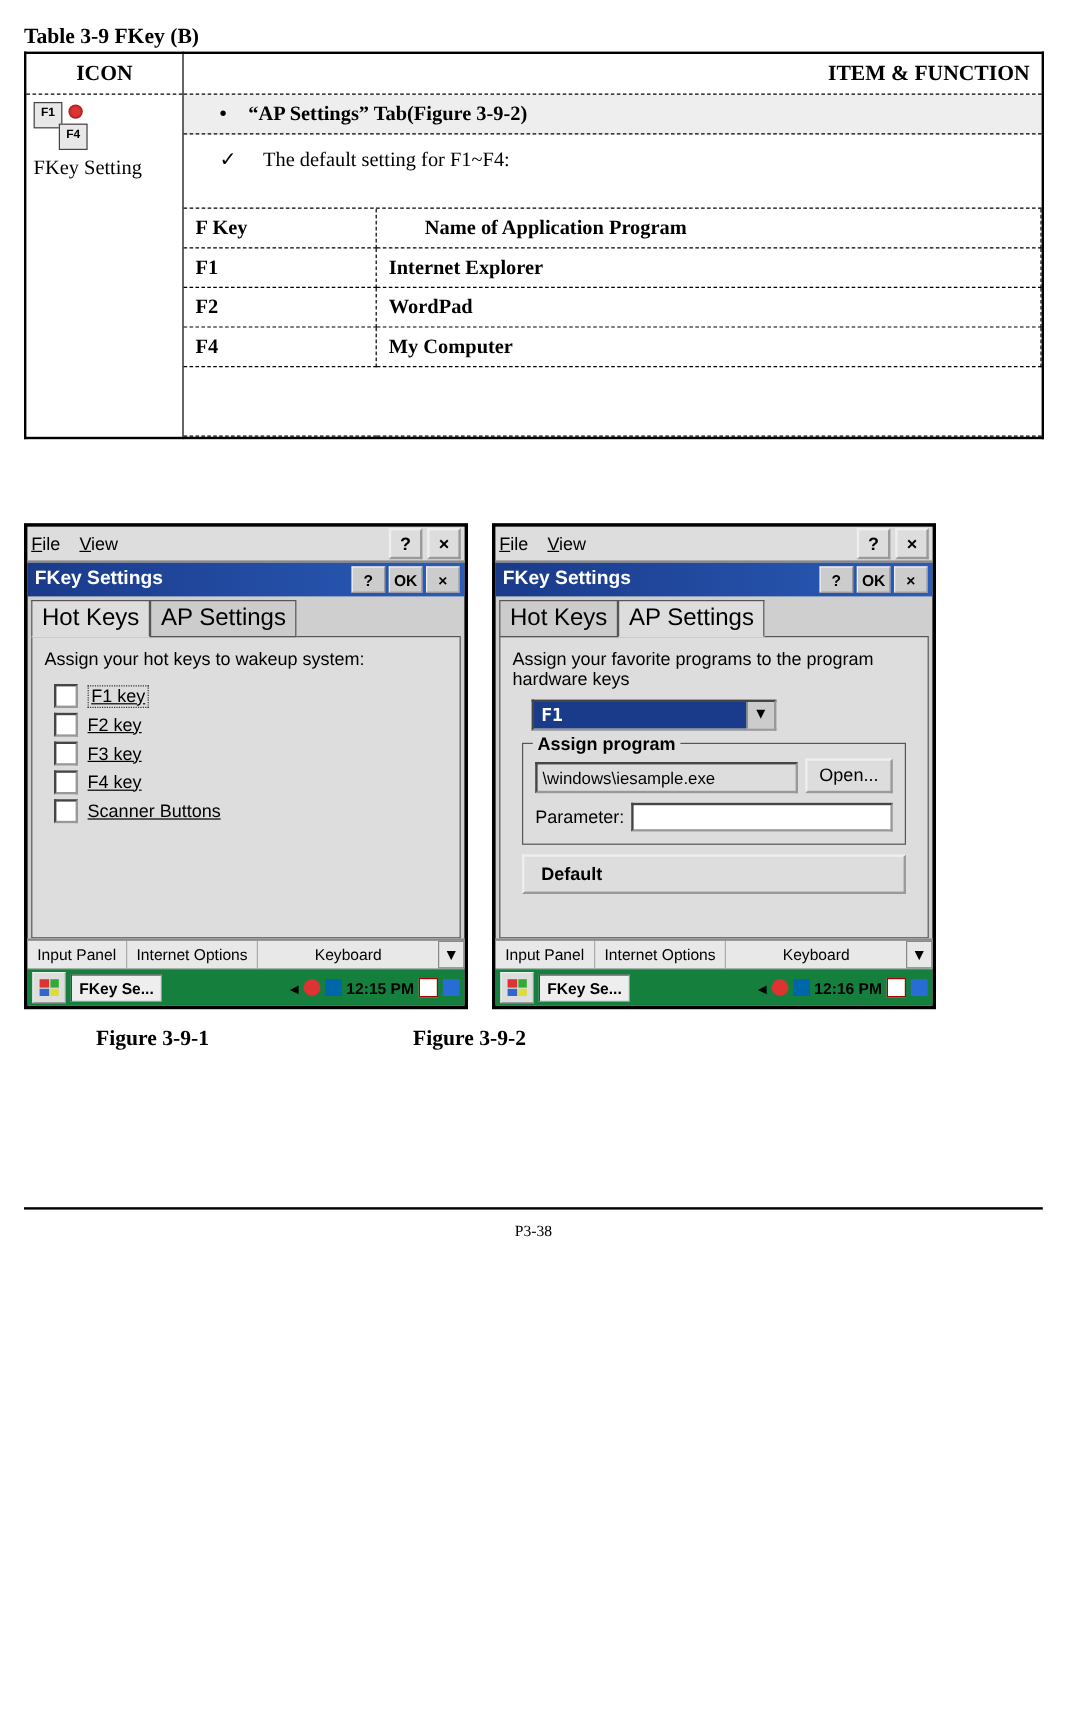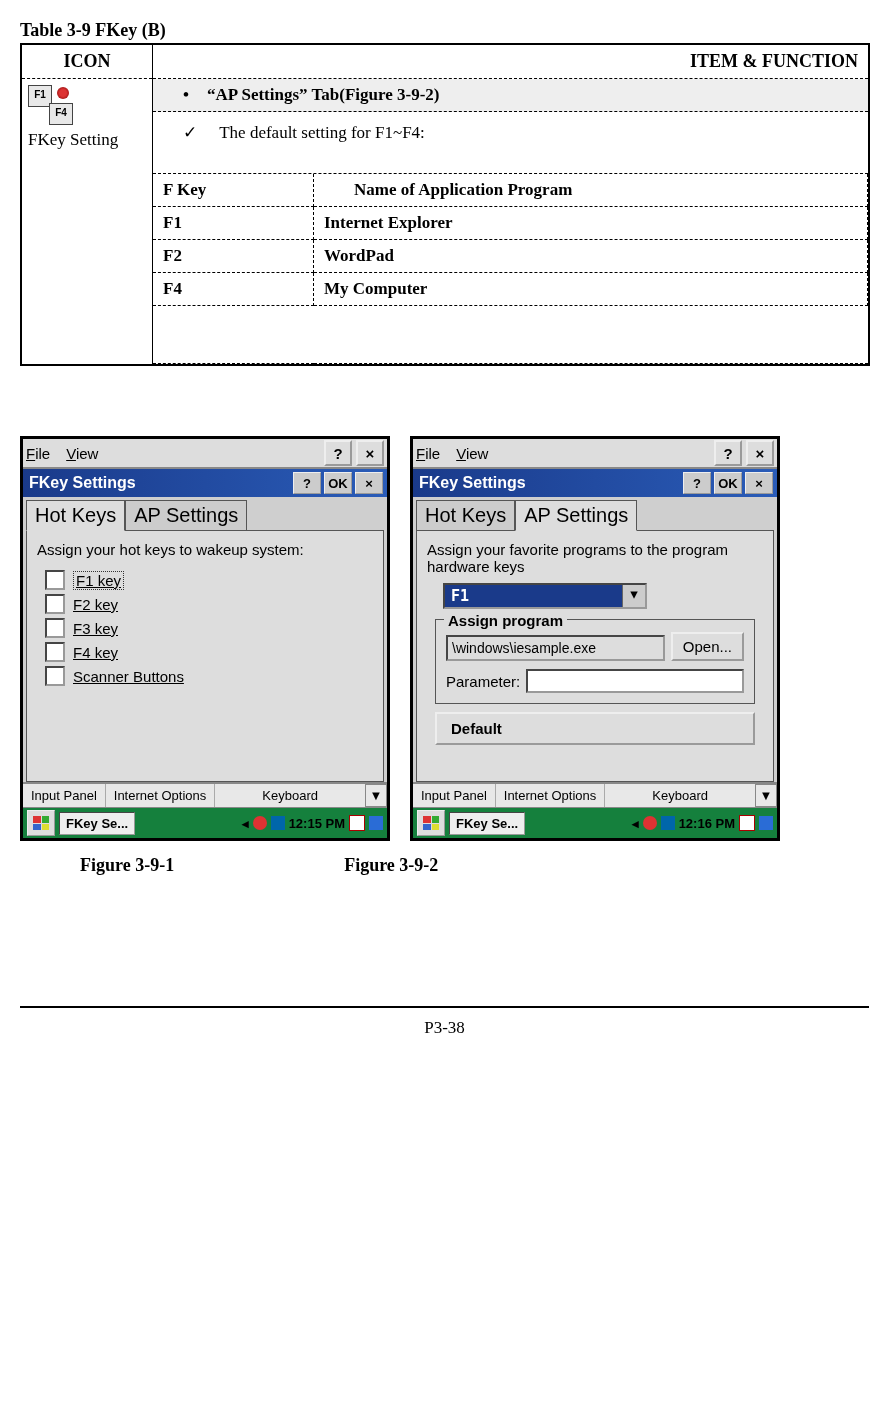--- a/index.html
+++ b/index.html
@@ -387,21 +387,21 @@
     font-size: 18px;
   }
   .footer-hr {
     border: none;
     border-top: 2px solid black;
     margin-top: 130px;
     margin-bottom: 10px;
   }
   .page-num {
     text-align: center;
-    font-size: 17px;
+    font-size: 13px;
   }
   .tray-icon {
     width:14px; height:14px; display:inline-block;
   }
 </style>
 </head>
 <body>
 
 <div class="table-caption">Table 3-9 FKey (B)</div>
 

